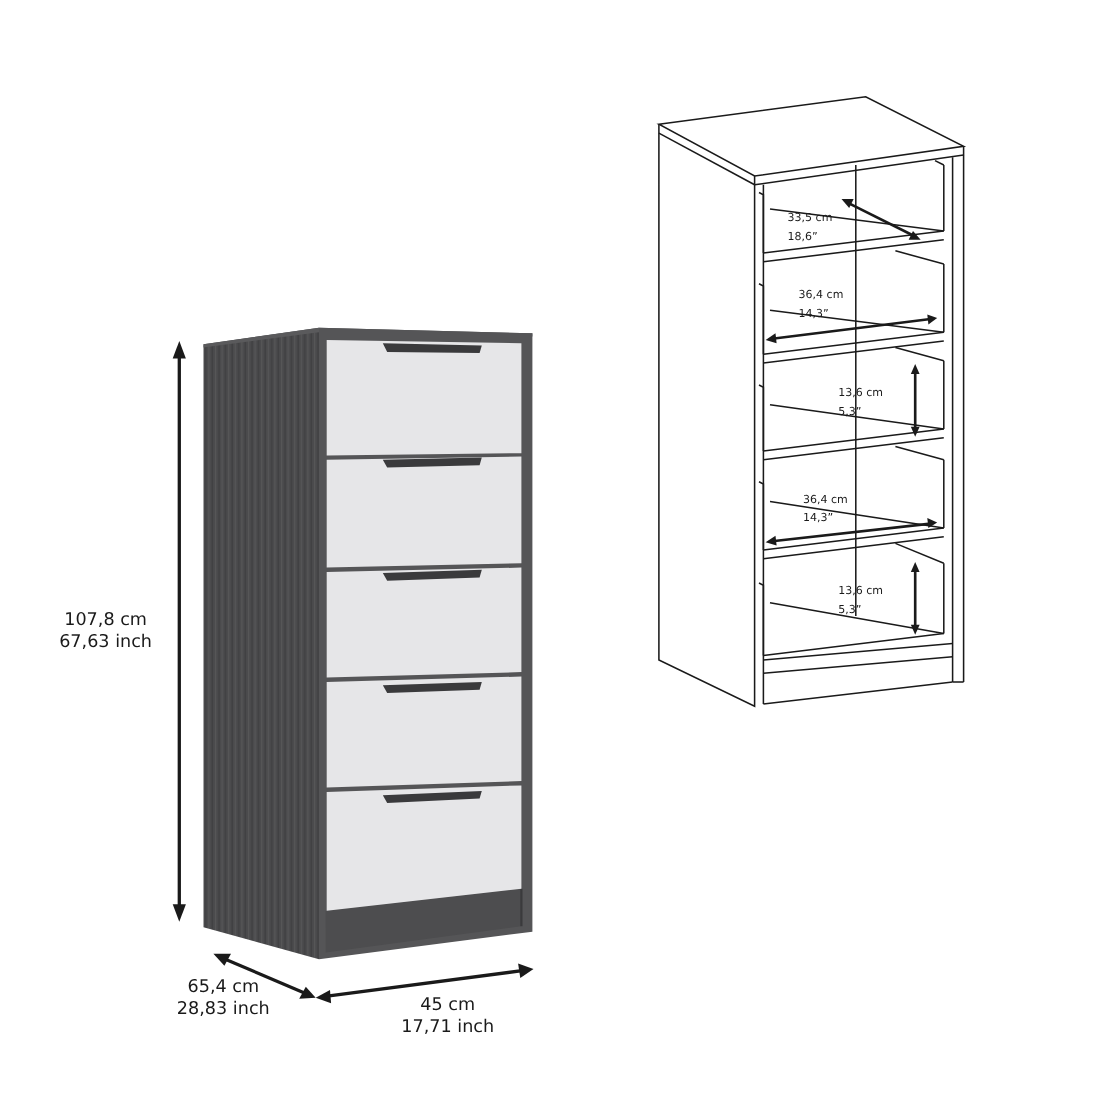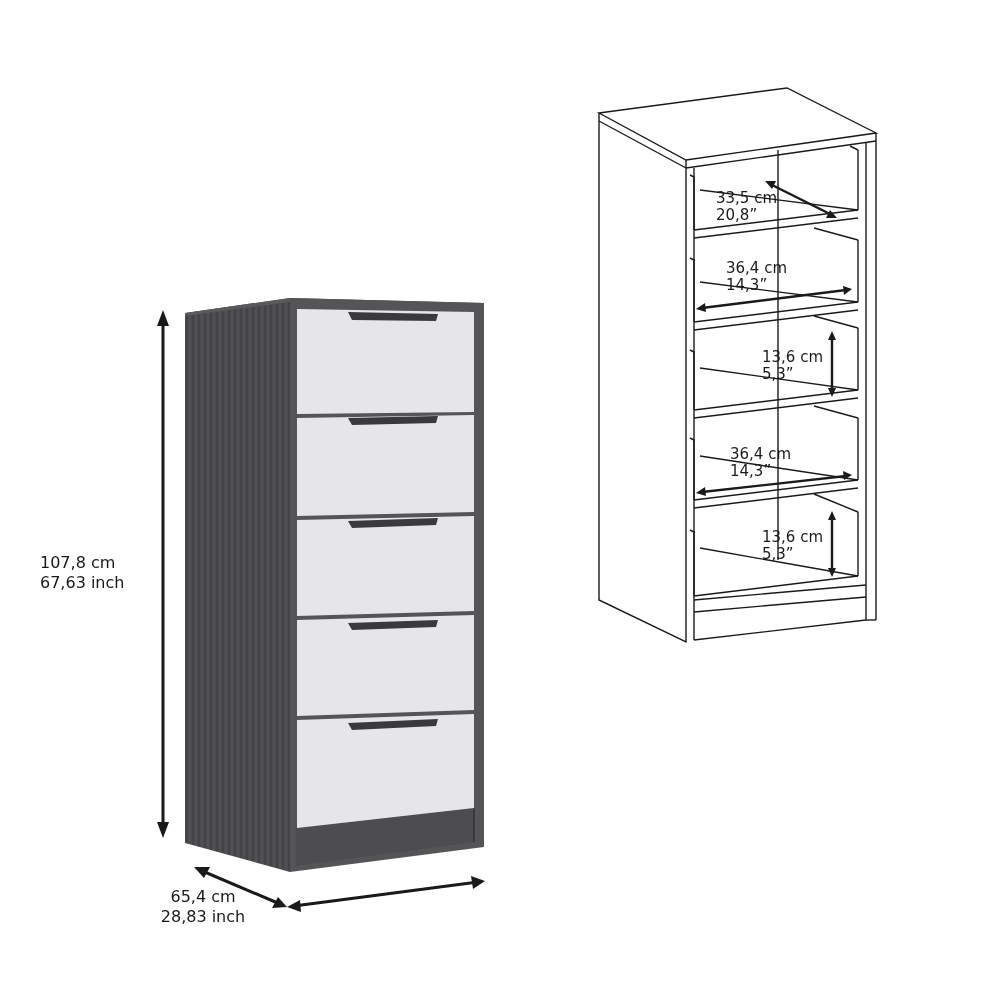--- a/index.html
+++ b/index.html
@@ -1,22 +1,22 @@
 <!DOCTYPE html>
 <html><head>
   <meta charset="utf-8">
   <style>
     html, body { margin: 0; padding: 0; background: #ffffff; }
     body { width: 1000px; height: 1000px; position: relative; overflow: hidden;
            font-family: "DejaVu Sans", sans-serif; color: #1a1a1a; }
     .canvas { position: absolute; left: 0; top: 0; width: 1000px; height: 1000px; }
     .label { position: absolute; font-size: 16px; line-height: 20px; color: #1a1a1a; white-space: nowrap; }
-    .label.right { text-align: left; }
+    .label.right { text-align: center; }
     .label.center { text-align: center; }
-    .label.small { font-size: 15px; line-height: 17px; }
+    .label.small { font-size: 10px; line-height: 17px; }
     svg { position: absolute; left: 0; top: 0; }
   </style>
 </head>
 <body>
 
 <div class="canvas">
 
   <svg width="1000" height="1000">
     <defs>
       <pattern id="wood" width="6" height="40" patternUnits="userSpaceOnUse">
@@ -166,24 +166,28 @@
   <div class="label right" style="left:40px; top:553px; width:112px;">
     <div>107,8 cm</div>
     <div>67,63 inch</div>
   </div>
 
   <div class="label center" style="left:148px; top:887px; width:110px;">
     <div>65,4 cm</div>
     <div>28,83 inch</div>
   </div>
 
+  <div class="label center" style="left:352px; top:903px; width:110px;">
+    <div>45 cm</div>
+    <div>17,71 inch</div>
+  </div>
 
   <div class="label small" style="left:716px; top:190px;">
     <div>33,5 cm</div>
-    <div>20,8”</div>
+    <div>18,6”</div>
   </div>
 
   <div class="label small" style="left:726px; top:260px;">
     <div>36,4 cm</div>
     <div>14,3”</div>
   </div>
 
   <div class="label small" style="left:762px; top:349px;">
     <div>13,6 cm</div>
     <div>5,3”</div>

